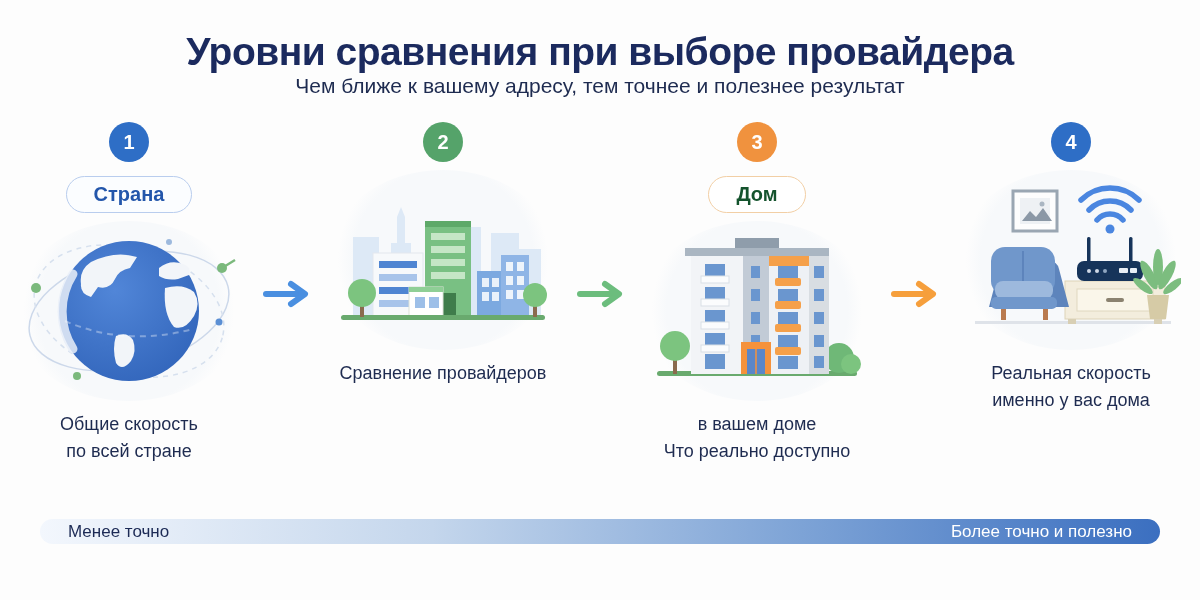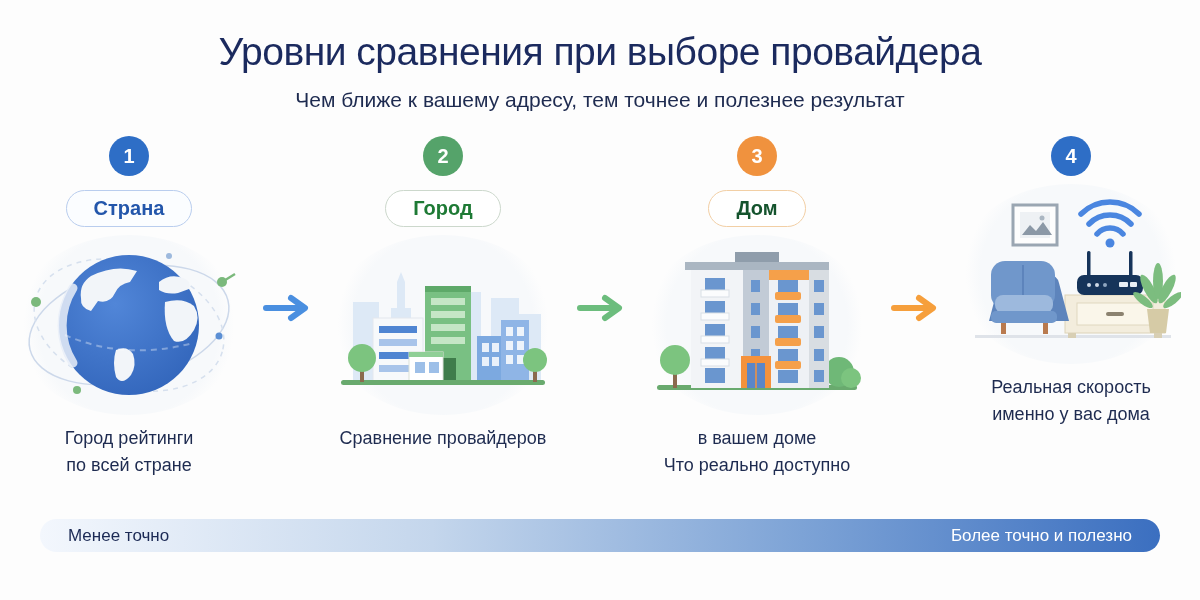--- a/index.html
+++ b/index.html
@@ -8,27 +8,27 @@
     font-family:"Liberation Sans", sans-serif;
     background:#fdfdfd;
     position:relative;
     overflow:hidden;
     color:#1c2a55;
   }
   .title {
     text-align:center;
     margin-top:30px;
     font-size:39px;
-    font-weight:400;
+    font-weight:700;
     letter-spacing:-0.5px;
     color:#1b2a5e;
   }
   .subtitle {
     text-align:center;
-    margin-top:14px;
+    margin-top:0;
     font-size:21px;
     color:#1e2b50;
   }
   .steps-row {
     display:flex;
     justify-content:center;
     align-items:flex-start;
     margin-top:24px;
   }
   .step-col {
@@ -81,21 +81,21 @@
     margin-top:10px;
     text-align:center;
     font-size:18px;
     line-height:27px;
     color:#1e2b50;
   }
   .footer-bar {
     position:absolute;
     left:40px; right:40px;
     top:519px;
-    height:33px;
+    height:25px;
     border-radius:19px;
     background:linear-gradient(90deg, #f3f7fd 0%, #c4d6ec 35%, #7da3d6 68%, #3b6fc0 100%);
     display:flex;
     align-items:center;
     justify-content:space-between;
     padding:0 28px;
     font-size:17px;
   }
   .footer-left  { color:#1c2a55; }
   .footer-right { color:#ffffff; }
@@ -130,35 +130,34 @@
         <circle cx="110" cy="85" r="70" fill="url(#gGlobe)"></circle>
         <path d="M54,48 A70,70 0 0,0 54,123" stroke="#e9eff8" stroke-width="9" fill="none" stroke-linecap="round" opacity="0.85"></path>
         <path d="M72,36 q24,-12 46,-5 l-7,11 q-11,2 -15,11 q-5,11 -17,8 l-7,10 q-11,-3 -10,-13 q-2,-14 10,-22 z" fill="#f2f5f9"></path>
         <path d="M97,110 q11,-5 17,4 q4,11 -2,21 q-9,11 -15,2 q-4,-15 0,-27 z" fill="#f2f5f9"></path>
         <path d="M140,42 q11,-9 24,-4 q9,3 6,11 l-11,4 q-11,2 -19,-3 z" fill="#f2f5f9"></path>
         <path d="M146,62 q18,-5 29,4 q7,11 0,24 q-9,15 -20,11 q-11,-13 -9,-39 z" fill="#f2f5f9"></path>
         <path d="M46,95 q60,26 128,8" stroke="rgba(255,255,255,0.35)" stroke-width="2" fill="none" stroke-dasharray="6 5"></path>
       </svg>
     </div>
     <div class="caption">
-      <div>Город рейтинги</div>
+      <div>Общие скорость</div>
       <div>по всей стране</div>
     </div>
   </div>
 
   <div class="arrow-cell">
     <svg width="46" height="28" viewBox="0 0 46 28">
       <line x1="3" y1="14" x2="36" y2="14" stroke="#4a8fe0" stroke-width="6" stroke-linecap="round"></line>
       <path d="M28,4 L42,14 L28,24" fill="none" stroke="#4a8fe0" stroke-width="6" stroke-linecap="round" stroke-linejoin="round"></path>
     </svg>
   </div>
 
   <div class="step-col">
     <div class="num-circle c-green">2</div>
-    <div class="pill pill-green">Город</div>
     <div class="illus">
       <svg viewBox="0 0 220 170">
         <g fill="#dde9f6">
           <rect x="20" y="62" width="26" height="80"></rect>
           <rect x="58" y="68" width="20" height="74"></rect>
           <path d="M64,68 l0,-26 l4,-10 l4,10 l0,26 z"></path>
           <rect x="118" y="52" width="30" height="90"></rect>
           <rect x="158" y="58" width="28" height="84"></rect>
           <rect x="186" y="74" width="22" height="68"></rect>
         </g>

